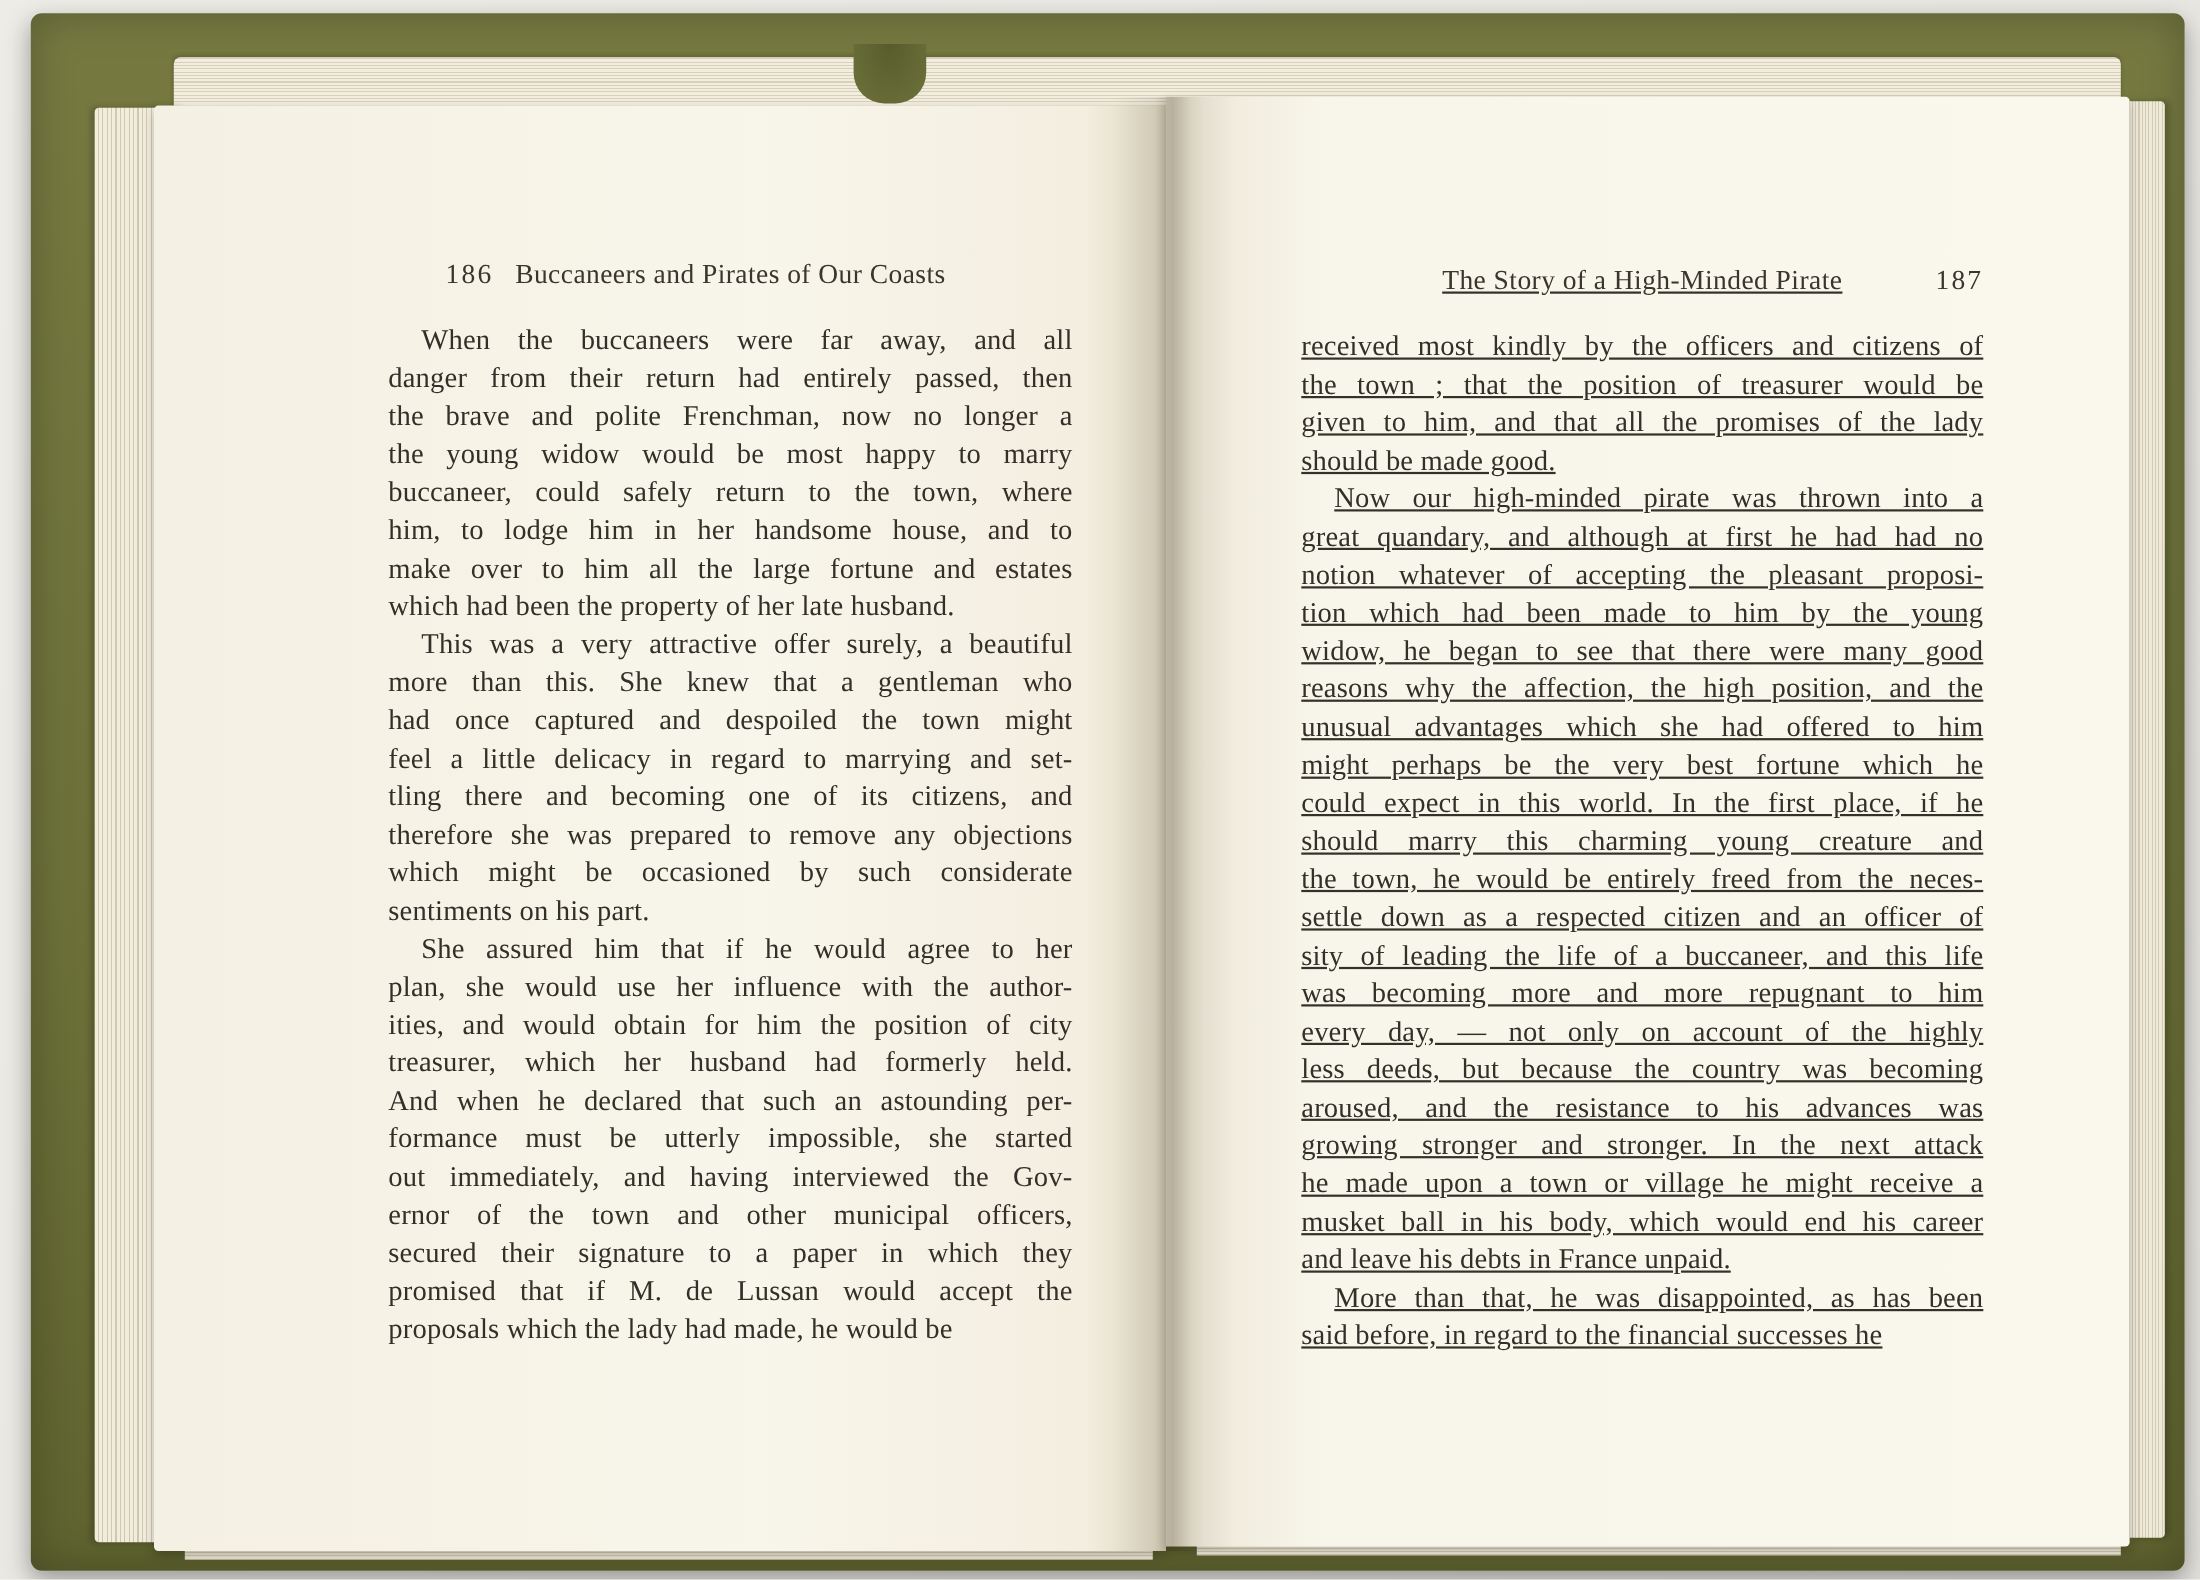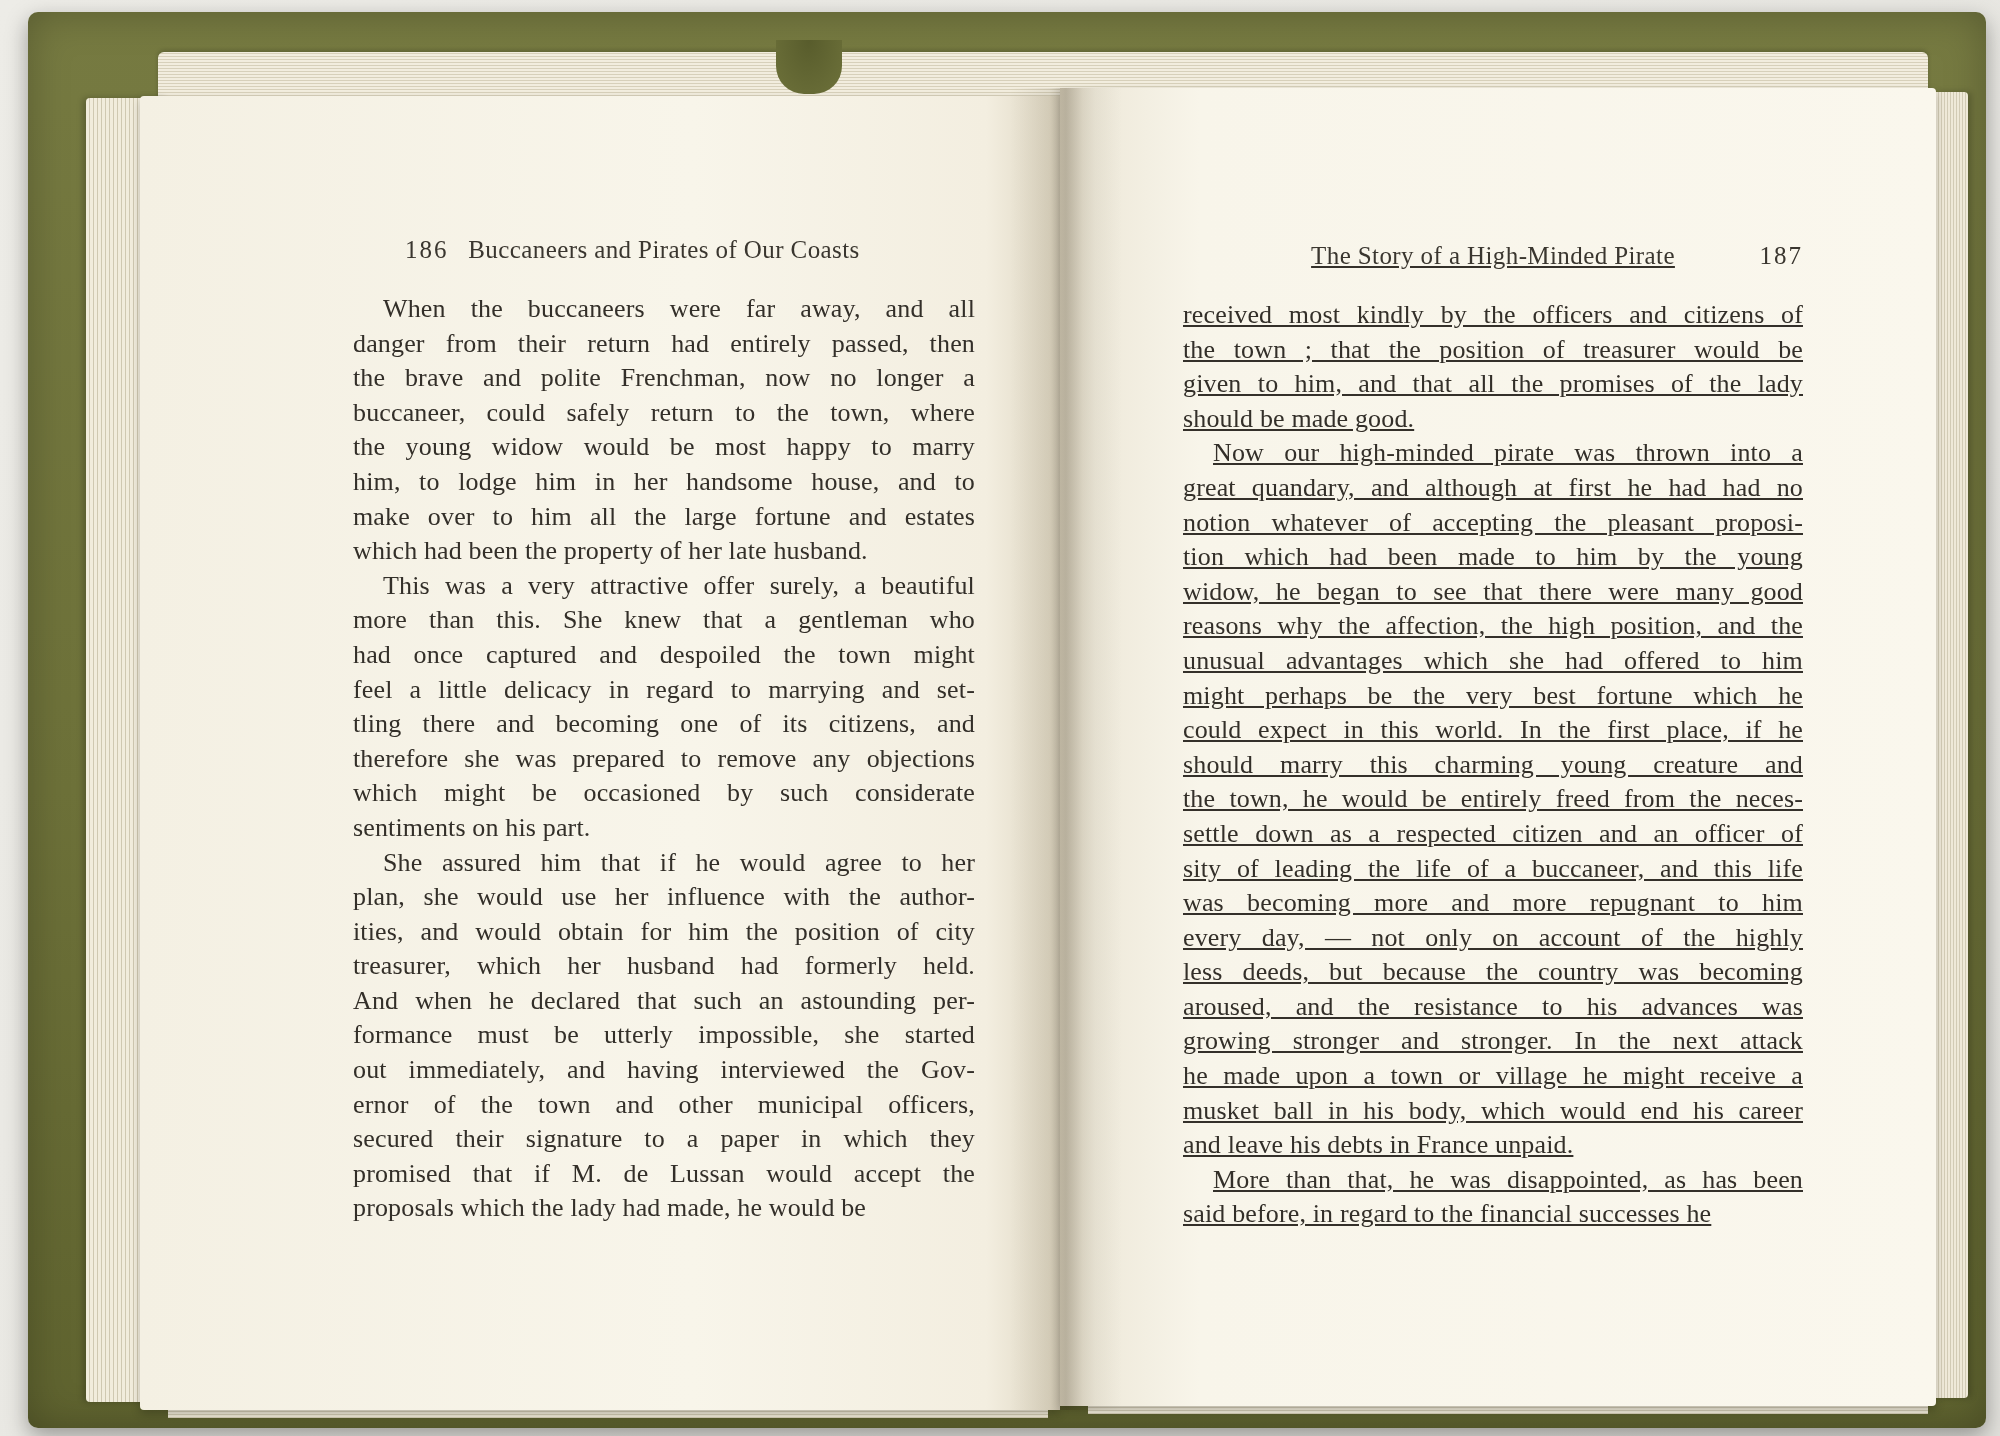--- a/index.html
+++ b/index.html
@@ -133,22 +133,22 @@
       <div class="page-inner">
         <div class="header">
           <span class="num-left">186</span>
           <span class="running-title">Buccaneers and Pirates of Our Coasts</span>
         </div>
         <div class="text-block" id="left-text">
             <div class="para indent">
               <div class="line">When the buccaneers were far away, and all</div>
               <div class="line">danger from their return had entirely passed, then</div>
               <div class="line">the brave and polite Frenchman, now no longer a</div>
+              <div class="line">the young widow would be most happy to marry</div>
               <div class="line">buccaneer, could safely return to the town, where</div>
-              <div class="line">the young widow would be most happy to marry</div>
               <div class="line">him, to lodge him in her handsome house, and to</div>
               <div class="line">make over to him all the large fortune and estates</div>
               <div class="line last">which had been the property of her late husband.</div>
             </div>
             <div class="para indent">
               <div class="line">This was a very attractive offer surely, a beautiful</div>
               <div class="line">more than this. She knew that a gentleman who</div>
               <div class="line">had once captured and despoiled the town might</div>
               <div class="line">feel a little delicacy in regard to marrying and set-</div>
               <div class="line">tling there and becoming one of its citizens, and</div>

